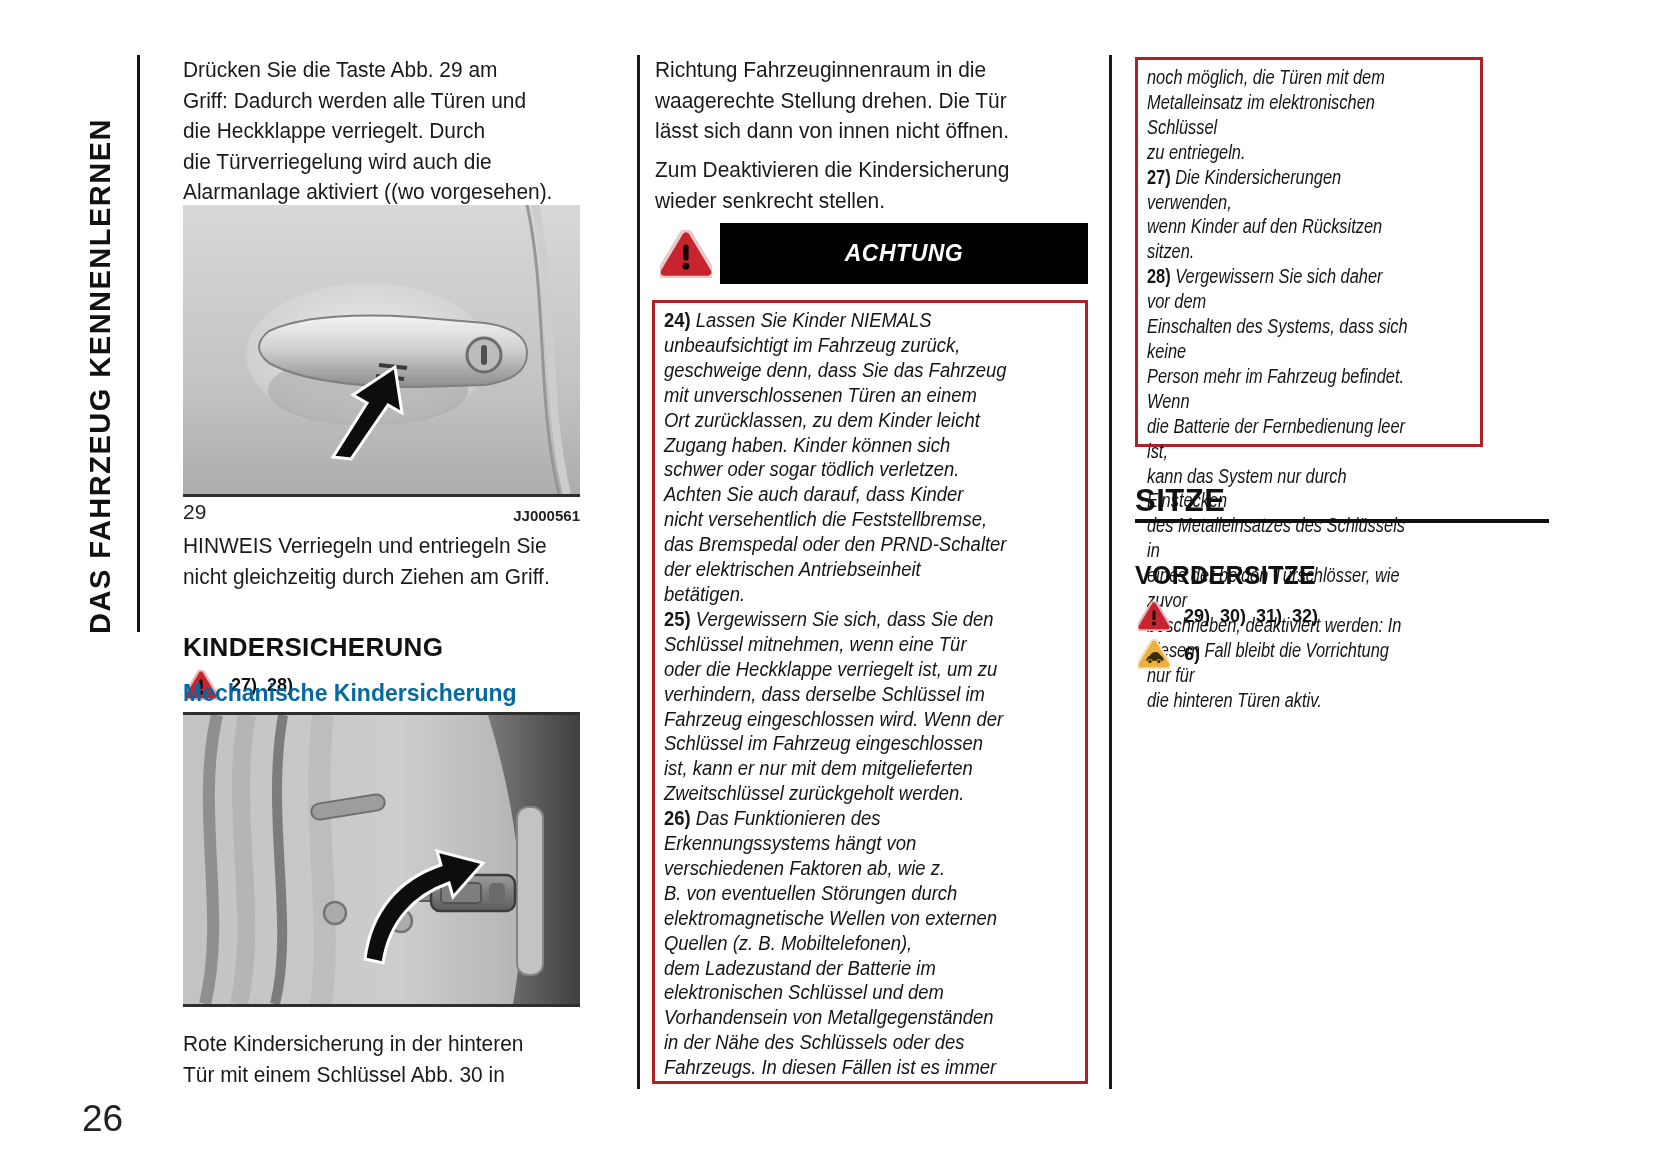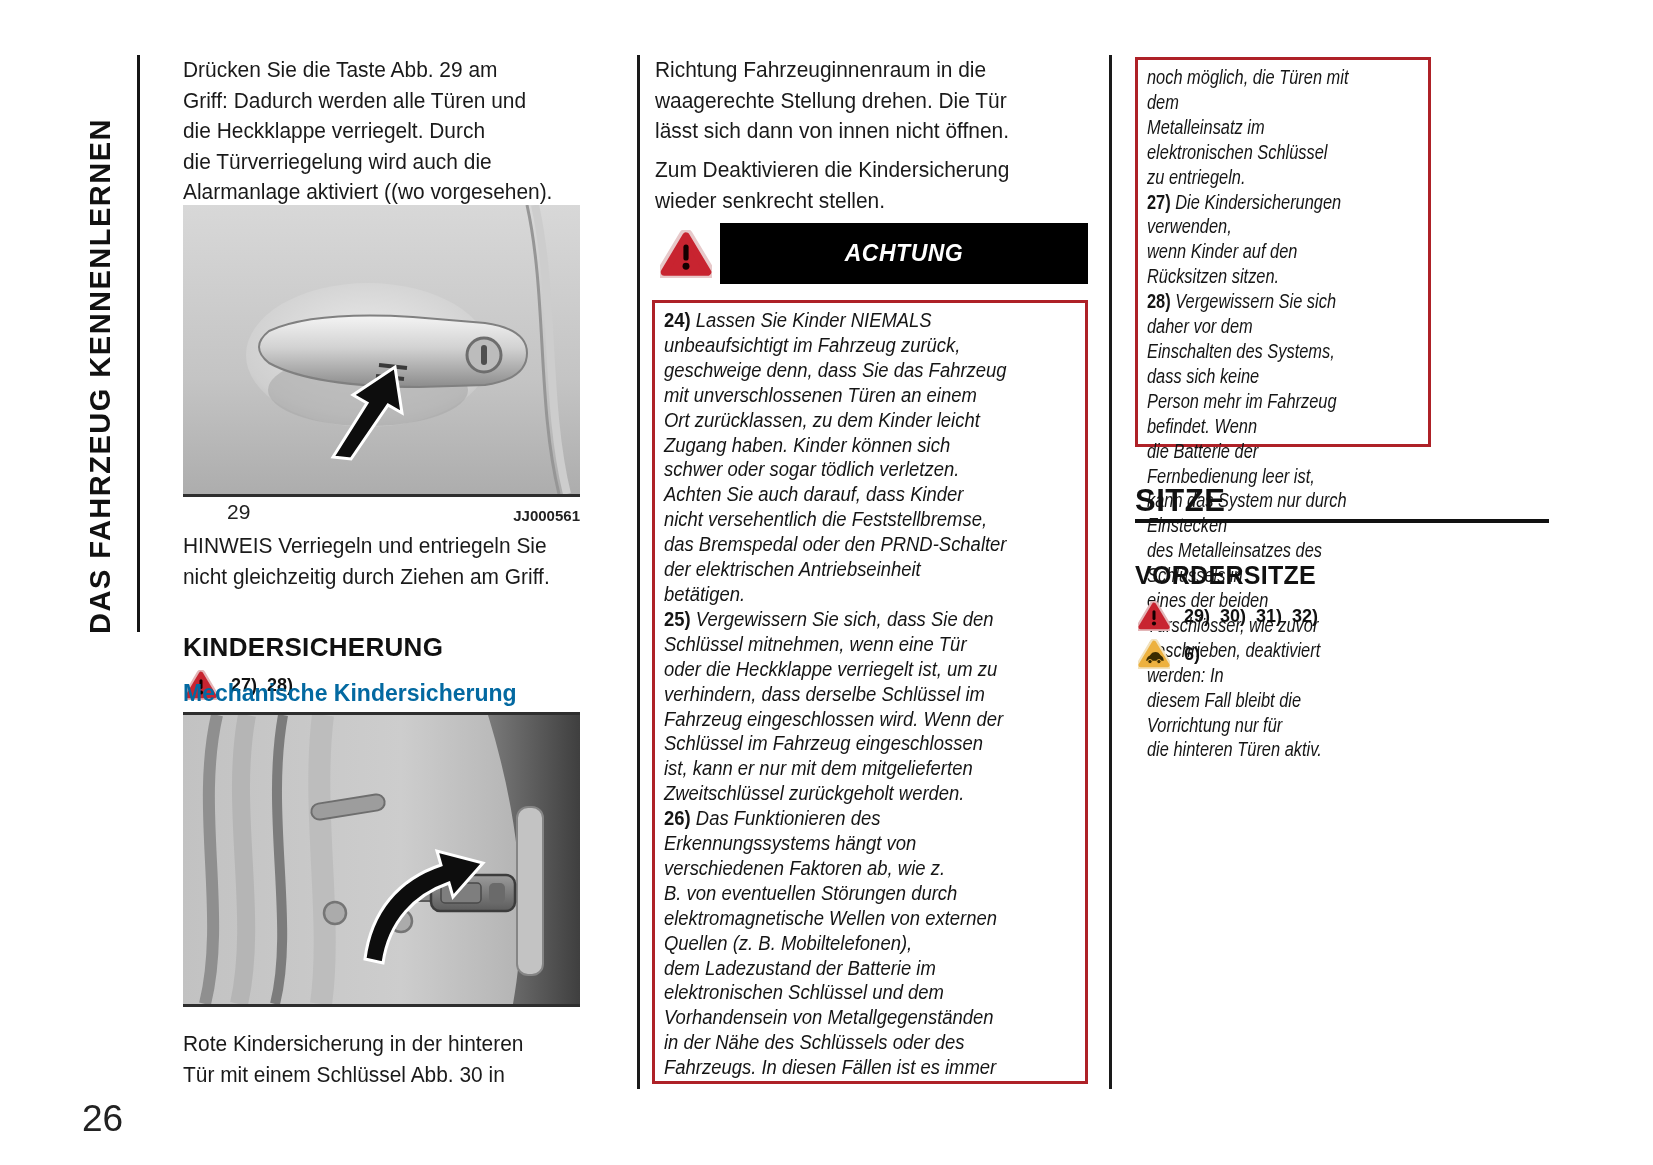--- a/index.html
+++ b/index.html
@@ -14,21 +14,21 @@
   .vrule{left:137px;top:55px;width:3px;height:577px;background:#151515;}
   
   .sep{width:2.5px;background:#1a1a1a;top:55px;height:1034px;}
   
   .body{font-size:22px;line-height:30.5px;margin:0;transform:scaleX(0.95);transform-origin:0 0;}
   .h1{font-size:26px;font-weight:bold;letter-spacing:.3px;margin:0;color:#111;}
   .h1big{font-size:31px;font-weight:bold;letter-spacing:.5px;margin:0;color:#111;}
   .h2{font-size:25px;font-weight:bold;letter-spacing:.3px;margin:0;color:#111;}
   .h3{font-size:23px;font-weight:bold;margin:0;color:#0369a1;}
   .caprow{display:flex;justify-content:space-between;align-items:flex-end;}
-  .fig-num{font-size:21px;color:#222;margin-left:44px;}
+  .fig-num{font-size:21px;color:#222;}
   .fig-code{font-size:15px;font-weight:bold;color:#222;}
   .figure{background:#c9c9c9;border-bottom:3px solid #2e2e2e;}
   .figure svg{display:block;width:100%;height:100%;}
   .fig-top{border-top:3px solid #2e2e2e;}
   
   .refrow{display:flex;align-items:center;gap:14px;margin-top:36px;}
   .reftxt{font-size:18px;font-weight:bold;white-space:pre;color:#111;}
   
   .achtung{display:flex;align-items:stretch;}
   .ach-icon{width:68px;background:#ffffff;display:flex;align-items:center;justify-content:center;}
@@ -203,21 +203,21 @@
 elektromagnetische Wellen von externen
 Quellen (z. B. Mobiltelefonen),
 dem Ladezustand der Batterie im
 elektronischen Schlüssel und dem
 Vorhandensein von Metallgegenständen
 in der Nähe des Schlüssels oder des
 Fahrzeugs. In diesen Fällen ist es immer</span></p>
     </div>
   </div>
 
-  <div class="abs wbox" style="left:1135px;top:57px;width:296px;height:390px;">
+  <div class="abs wbox" style="left:1135px;top:57px;width:348px;height:390px;">
     <div class="wwrap scale80">
       <p><span class="pre">noch möglich, die Türen mit dem
 Metalleinsatz im elektronischen Schlüssel
 zu entriegeln.</span></p>
       <p><b class="wnum">27)</b> <span class="pre">Die Kindersicherungen verwenden,
 wenn Kinder auf den Rücksitzen sitzen.</span></p>
       <p><b class="wnum">28)</b> <span class="pre">Vergewissern Sie sich daher vor dem
 Einschalten des Systems, dass sich keine
 Person mehr im Fahrzeug befindet. Wenn
 die Batterie der Fernbedienung leer ist,

